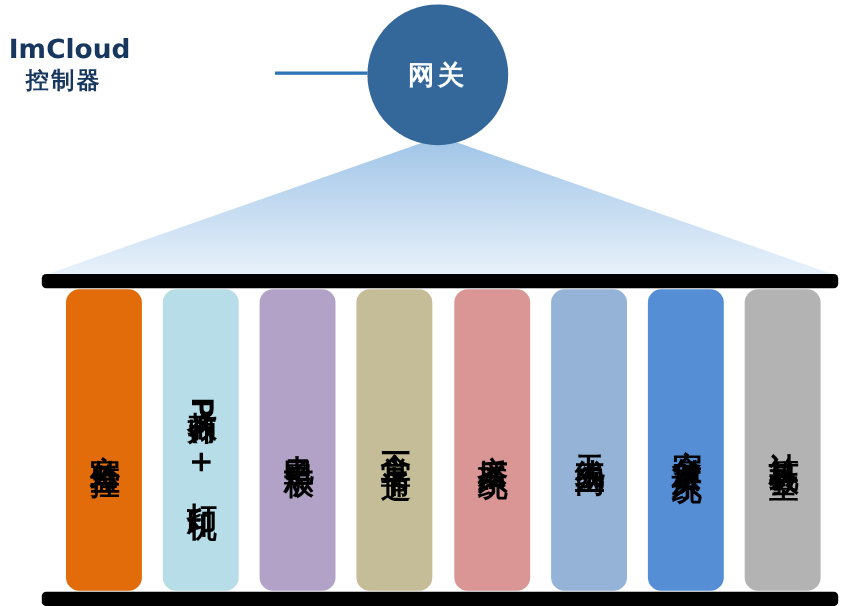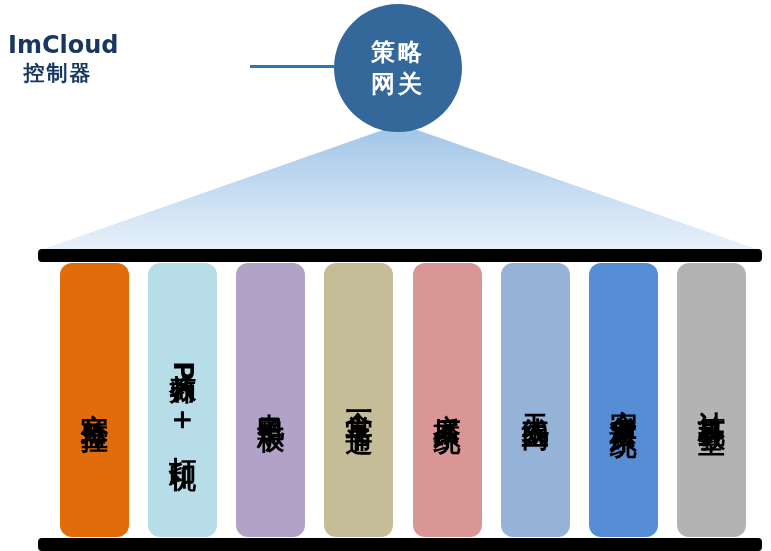--- a/index.html
+++ b/index.html
@@ -69,21 +69,20 @@
 
   <div class="controller-text" style="color: rgb(23, 55, 94);">
     <div class="controller-title">ImCloud</div>
     <div class="controller-subtitle">控制器</div>
   </div>
 
 
   <div class="connector" style="background: rgb(46, 117, 182);"></div>
 
   <div class="gateway" style="background: rgb(52, 104, 155); color: rgb(255, 255, 255);">
-    <div>策略</div>
     <div>网关</div>
   </div>
 
   <div class="funnel" style="background: linear-gradient(rgb(159, 196, 231), rgb(233, 242, 251));"></div>
 
   <div class="bar top" style="background: rgb(0, 0, 0);"></div>
 
   <div class="columns">
     <div class="column" style="background: rgb(227, 108, 10);">
       <span class="column-label">室外监控</span>

